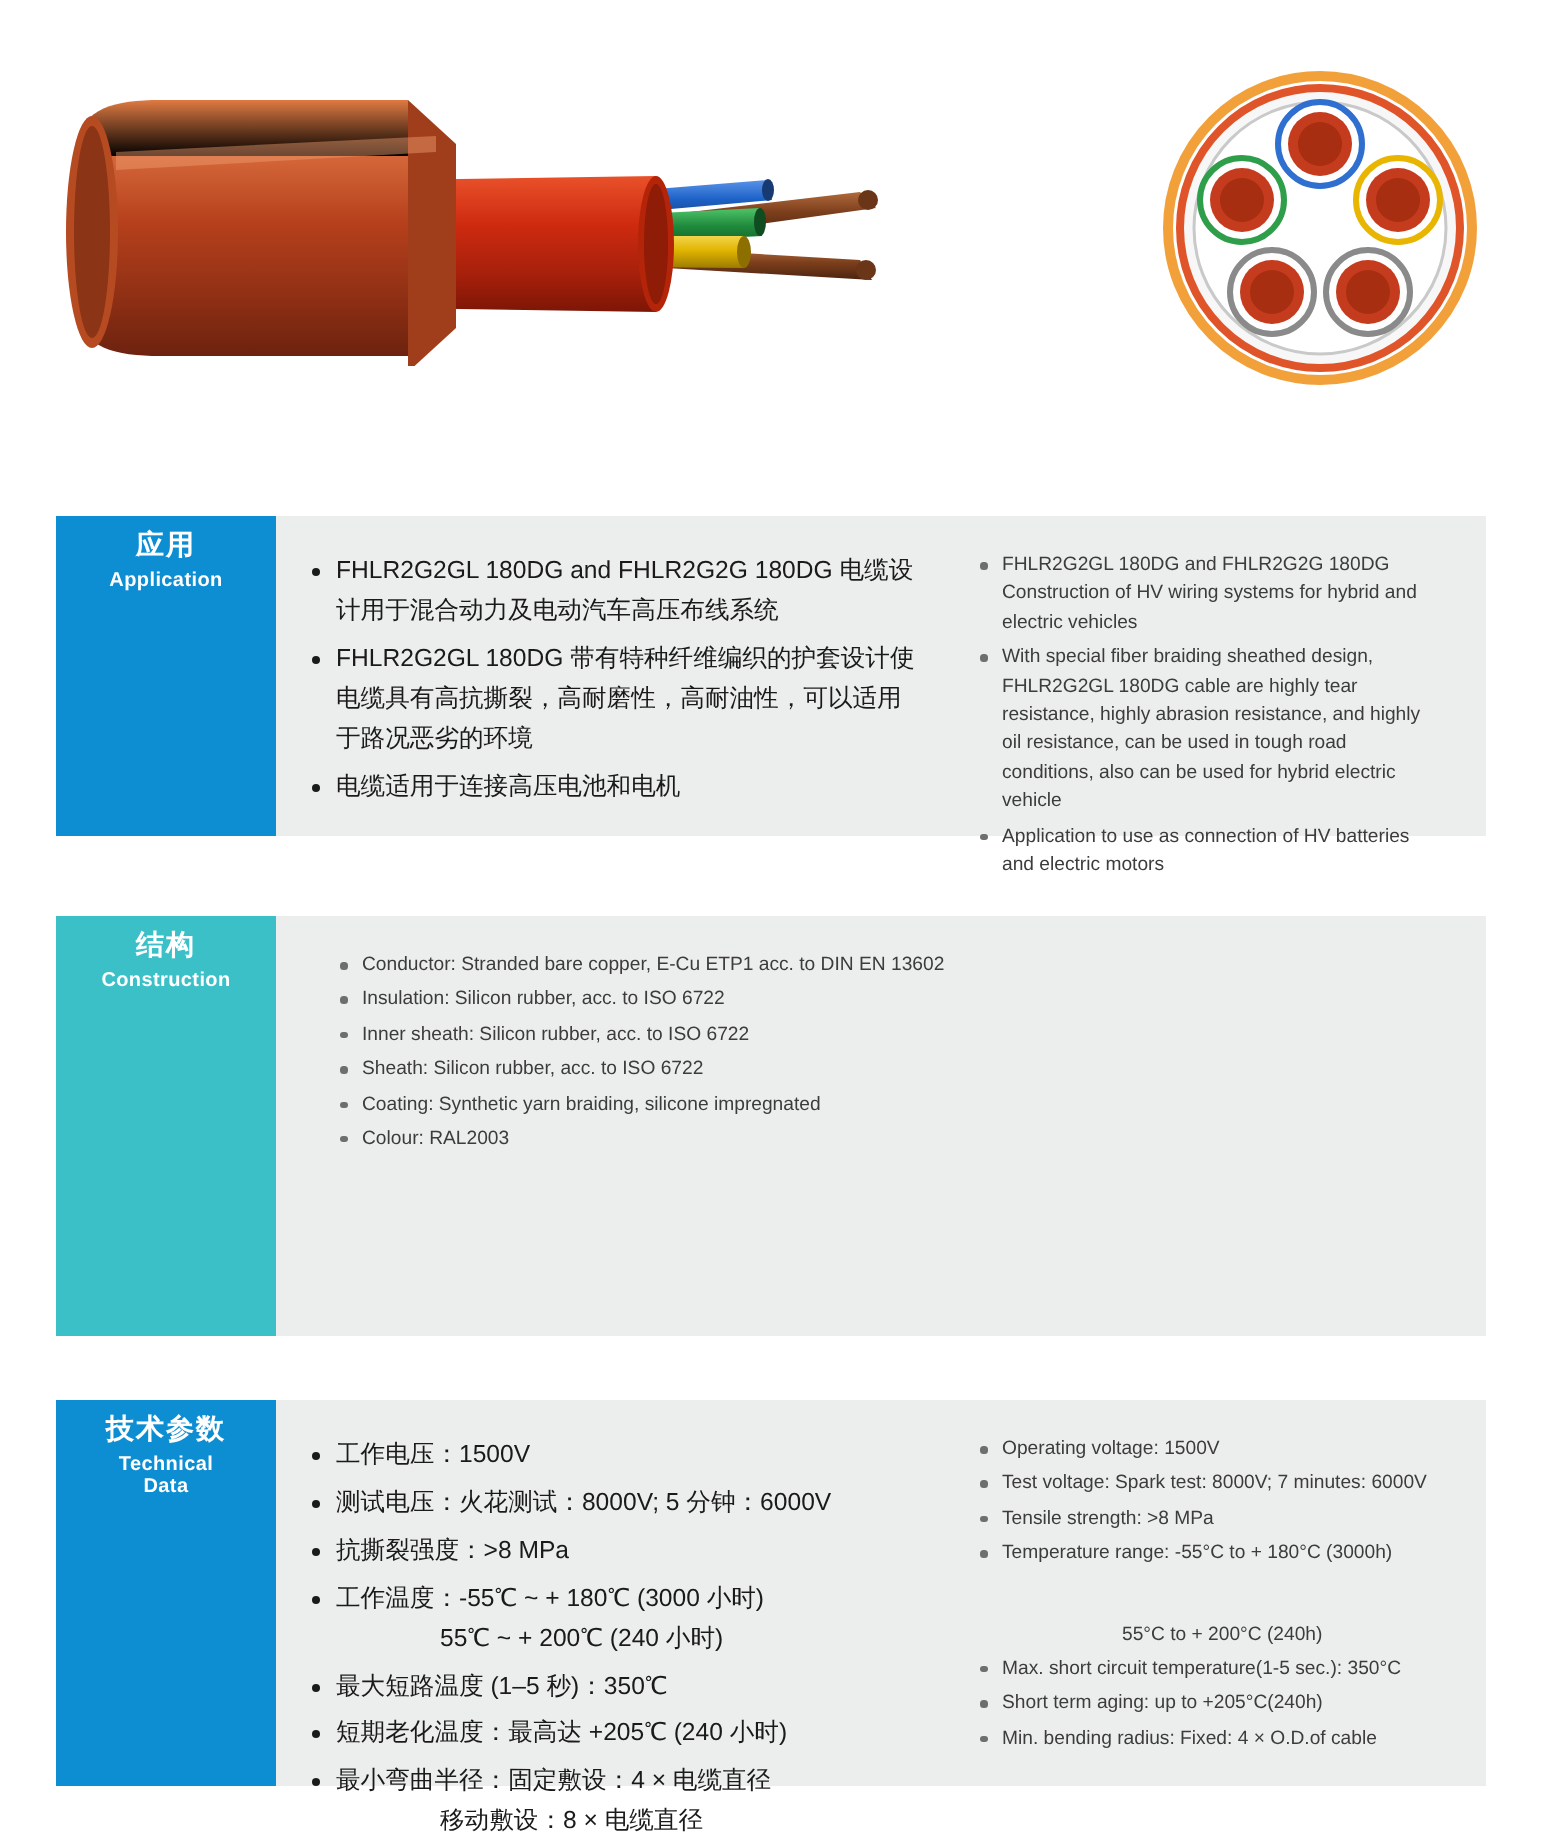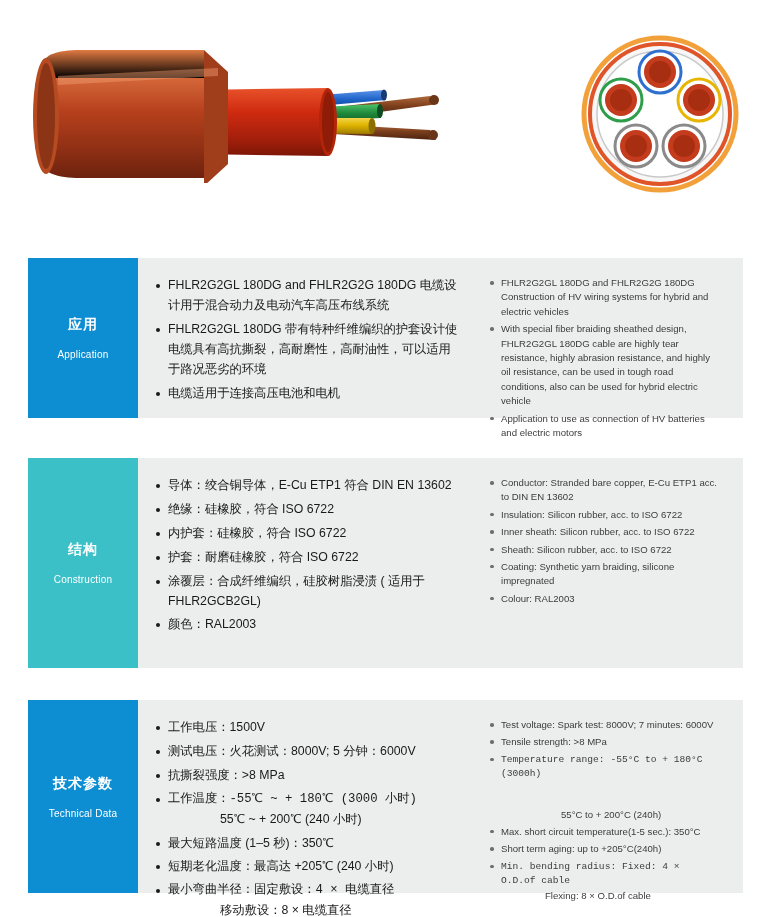--- a/index.html
+++ b/index.html
@@ -45,34 +45,33 @@
     display: flex;
     background: #eceded;
   }
   .sec-label {
     width: 110px;
     flex: 0 0 110px;
     color: #ffffff;
     display: flex;
     flex-direction: column;
     align-items: center;
-    justify-content: center;
+    justify-content: flex-start;
     text-align: center;
     padding: 6px 20px;
-    gap: 12px;
   }
   .sec-label .cn {
     font-size: 14px;
     font-weight: bold;
     letter-spacing: 1px;
     margin-bottom: 3px;
   }
   .sec-label .en {
     font-size: 10px;
-    font-weight: normal;
+    font-weight: bold;
     letter-spacing: .2px;
   }
   .sec-body {
     flex: 1 1 auto;
     display: flex;
     padding: 18px 24px 18px 18px;
   }
   .col-cn {
     flex: 0 0 320px;
     padding-right: 14px;
@@ -111,21 +110,21 @@
     color: #3c3c3c;
   }
   ul.en-list > li::before {
     content: "";
     position: absolute;
     left: 0; top: 5px;
     width: 3.5px; height: 3.5px;
     border-radius: 50%;
     background: #6e6e6e;
   }
-  .sub-line { display: block; font-family: Liberation Mono, monospace; }
+  .sub-line { display: block; }
   .indent-cn { display: block; padding-left: 52px; }
   .indent-en { display: block; padding-left: 60px; margin-top: 26px; }
   .indent-en2 { display: block; padding-left: 44px; }
 
   
   #sec-application { top: 258px; height: 160px; }
   #sec-construction { top: 458px; height: 210px; }
   #sec-technical { top: 700px; height: 193px; }
 </style>
 </head>
@@ -266,30 +265,20 @@
       </div>
     </div>
   </div>
 
   <div class="section" id="sec-construction">
     <div class="sec-label" style="background:#3bc0c8">
       <div class="cn">结构</div>
       <div class="en">Construction</div>
     </div>
     <div class="sec-body">
-      <div class="col-cn">
-        <ul class="cn-list">
-          <li>导体：绞合铜导体，E-Cu ETP1 符合 DIN EN 13602</li>
-          <li>绝缘：硅橡胶，符合 ISO 6722</li>
-          <li>内护套：硅橡胶，符合 ISO 6722</li>
-          <li>护套：耐磨硅橡胶，符合 ISO 6722</li>
-          <li>涂覆层：合成纤维编织，硅胶树脂浸渍 ( 适用于 FHLR2GCB2GL)</li>
-          <li>颜色：RAL2003</li>
-        </ul>
-      </div>
       <div class="col-en">
         <ul class="en-list">
           <li>Conductor: Stranded bare copper, E-Cu ETP1 acc. to DIN EN 13602</li>
           <li>Insulation: Silicon rubber, acc. to ISO 6722</li>
           <li>Inner sheath: Silicon rubber, acc. to ISO 6722</li>
           <li>Sheath: Silicon rubber, acc. to ISO 6722</li>
           <li>Coating: Synthetic yarn braiding, silicone impregnated</li>
           <li>Colour: RAL2003</li>
         </ul>
       </div>
@@ -314,30 +303,30 @@
           <li>最大短路温度 (1–5 秒)：350℃</li>
           <li>短期老化温度：最高达 +205℃ (240 小时)</li>
           <li>
             <span class="sub-line">最小弯曲半径：固定敷设：4 × 电缆直径</span>
             <span class="indent-cn">移动敷设：8 × 电缆直径</span>
           </li>
         </ul>
       </div>
       <div class="col-en">
         <ul class="en-list">
+          <li>Operating voltage: 1500V</li>
           <li>Test voltage: Spark test: 8000V; 7 minutes: 6000V</li>
           <li>Tensile strength: &gt;8 MPa</li>
           <li>
             <span class="sub-line">Temperature range: -55°C to + 180°C (3000h)</span>
             <span class="indent-en">55°C to + 200°C (240h)</span>
           </li>
           <li>Max. short circuit temperature(1-5 sec.): 350°C</li>
           <li>Short term aging: up to +205°C(240h)</li>
           <li>
             <span class="sub-line">Min. bending radius: Fixed: 4 × O.D.of cable</span>
-            <span class="indent-en2">Flexing: 8 × O.D.of cable</span>
           </li>
         </ul>
       </div>
     </div>
   </div>
 
 </div>
 
 </body></html>

